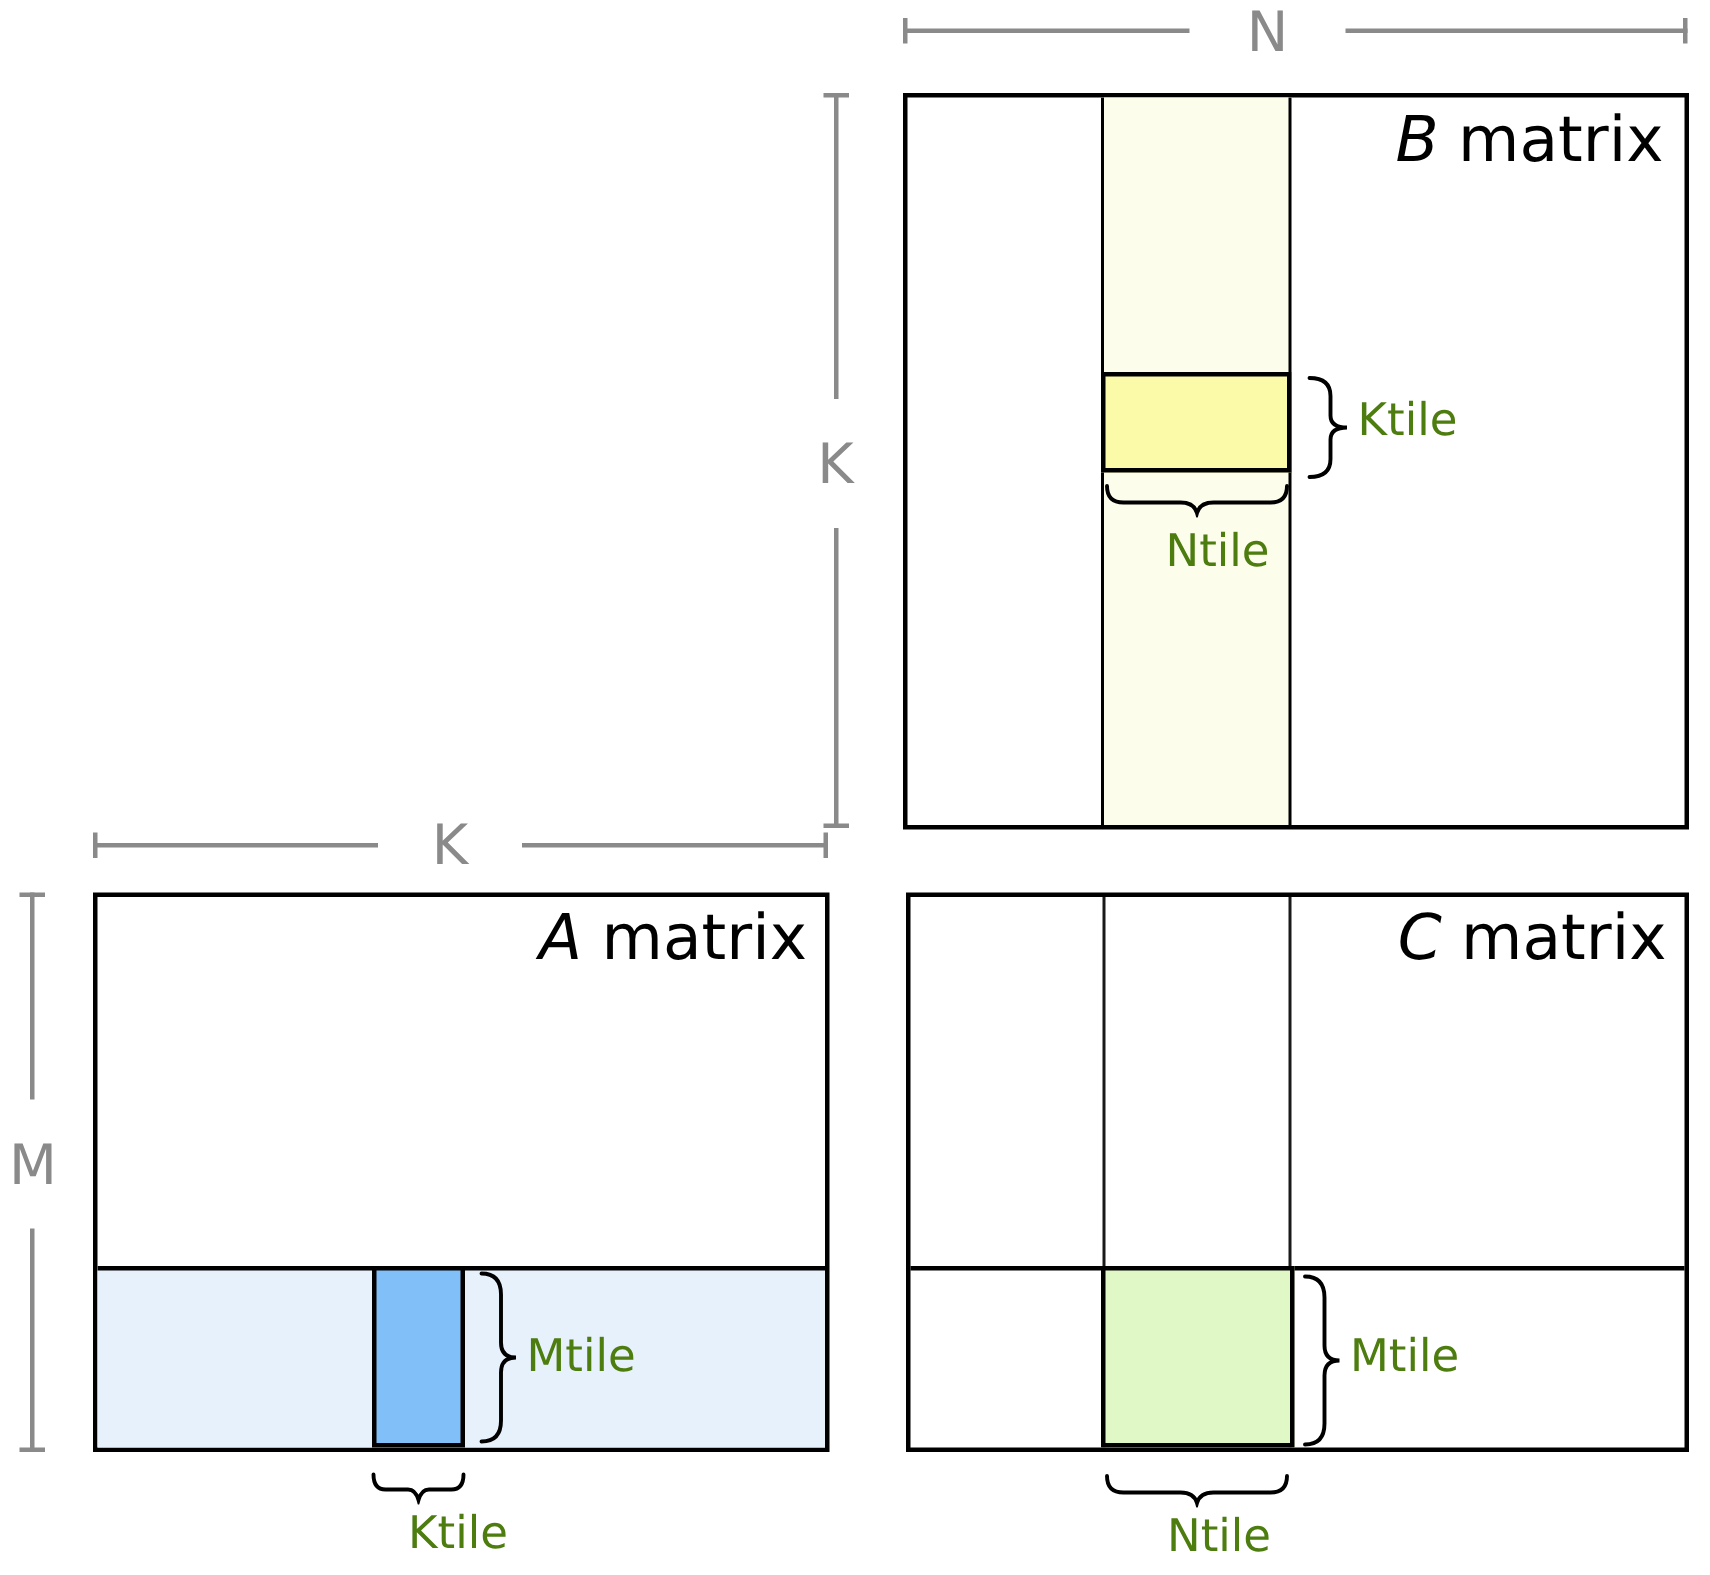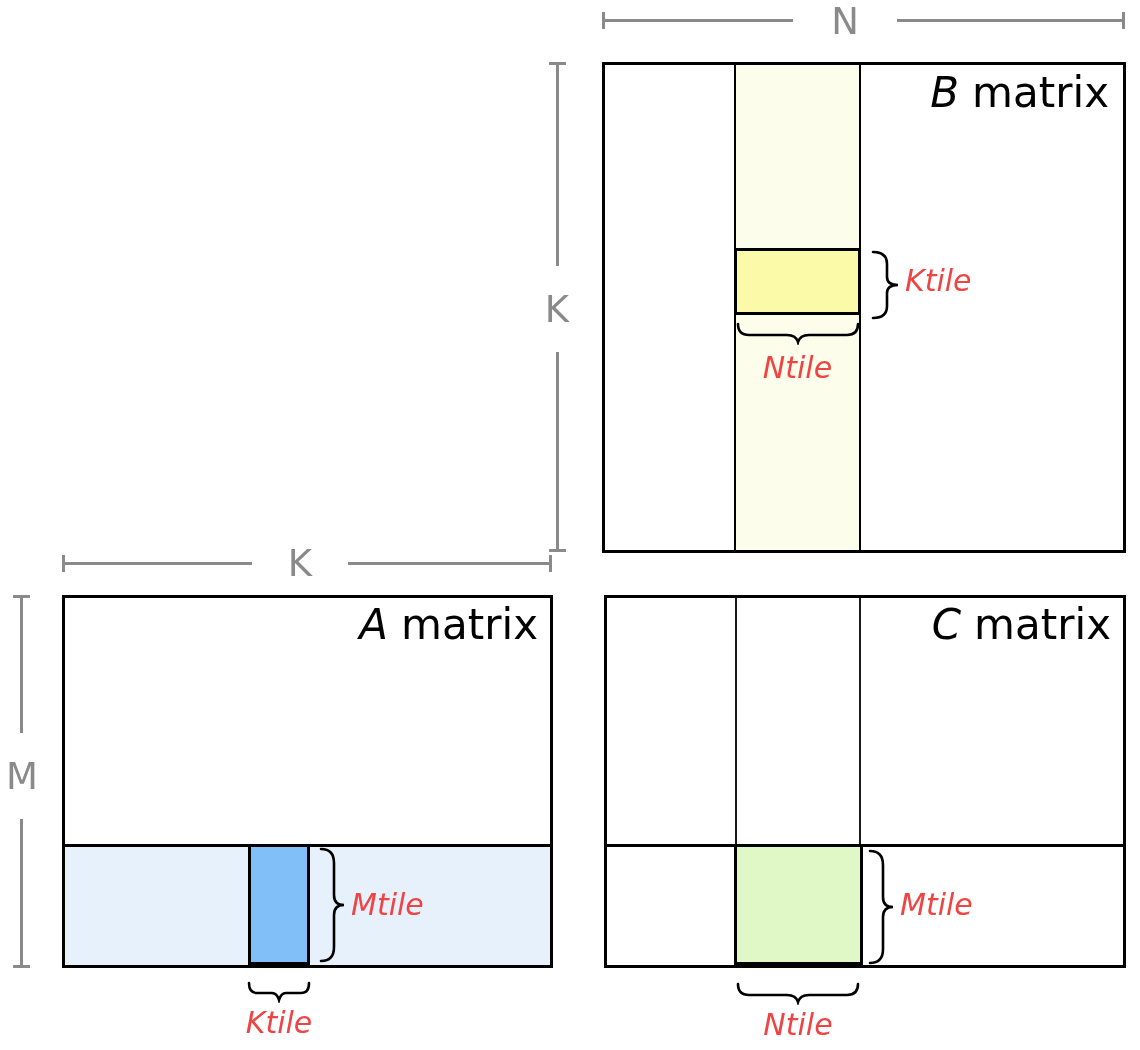--- a/index.html
+++ b/index.html
@@ -17,24 +17,24 @@
   
   .stripe,.tile{position:absolute;box-sizing:border-box;}
   
   .dim-line,.dim-tick{position:absolute;background:#8A8A8A;}
   .dim-label{
     position:absolute;background:#ffffff;color:#8A8A8A;font-size:37px;
     display:flex;align-items:center;justify-content:center;z-index:5;
   }
   
   .tile-label{
-    position:absolute;font-style:italic;font-size:30px;line-height:40px;
-    color:#ef4444;white-space:nowrap;
+    position:absolute;font-size:30px;line-height:40px;
+    color:#4d7c0f;white-space:nowrap;
   }
-  .tile-label.centered{text-align:center;}
+  .tile-label.centered{text-align:left;padding-left:43px;}
   .brace{position:absolute;}
   .brace path{fill:none;stroke:#000;stroke-width:2.6;stroke-linecap:round;}
   
   .thin-vline{position:absolute;top:0;bottom:0;width:2px;background:#1a1a1a;}
   .divider-h{position:absolute;left:0;right:0;height:3px;background:#000;}
   .block-label{position:absolute;font-size:38px;line-height:46px;color:#000;white-space:nowrap;}
   .block-label sub{font-style:italic;font-size:27px;}
 </style>
 </head>
 <body>

